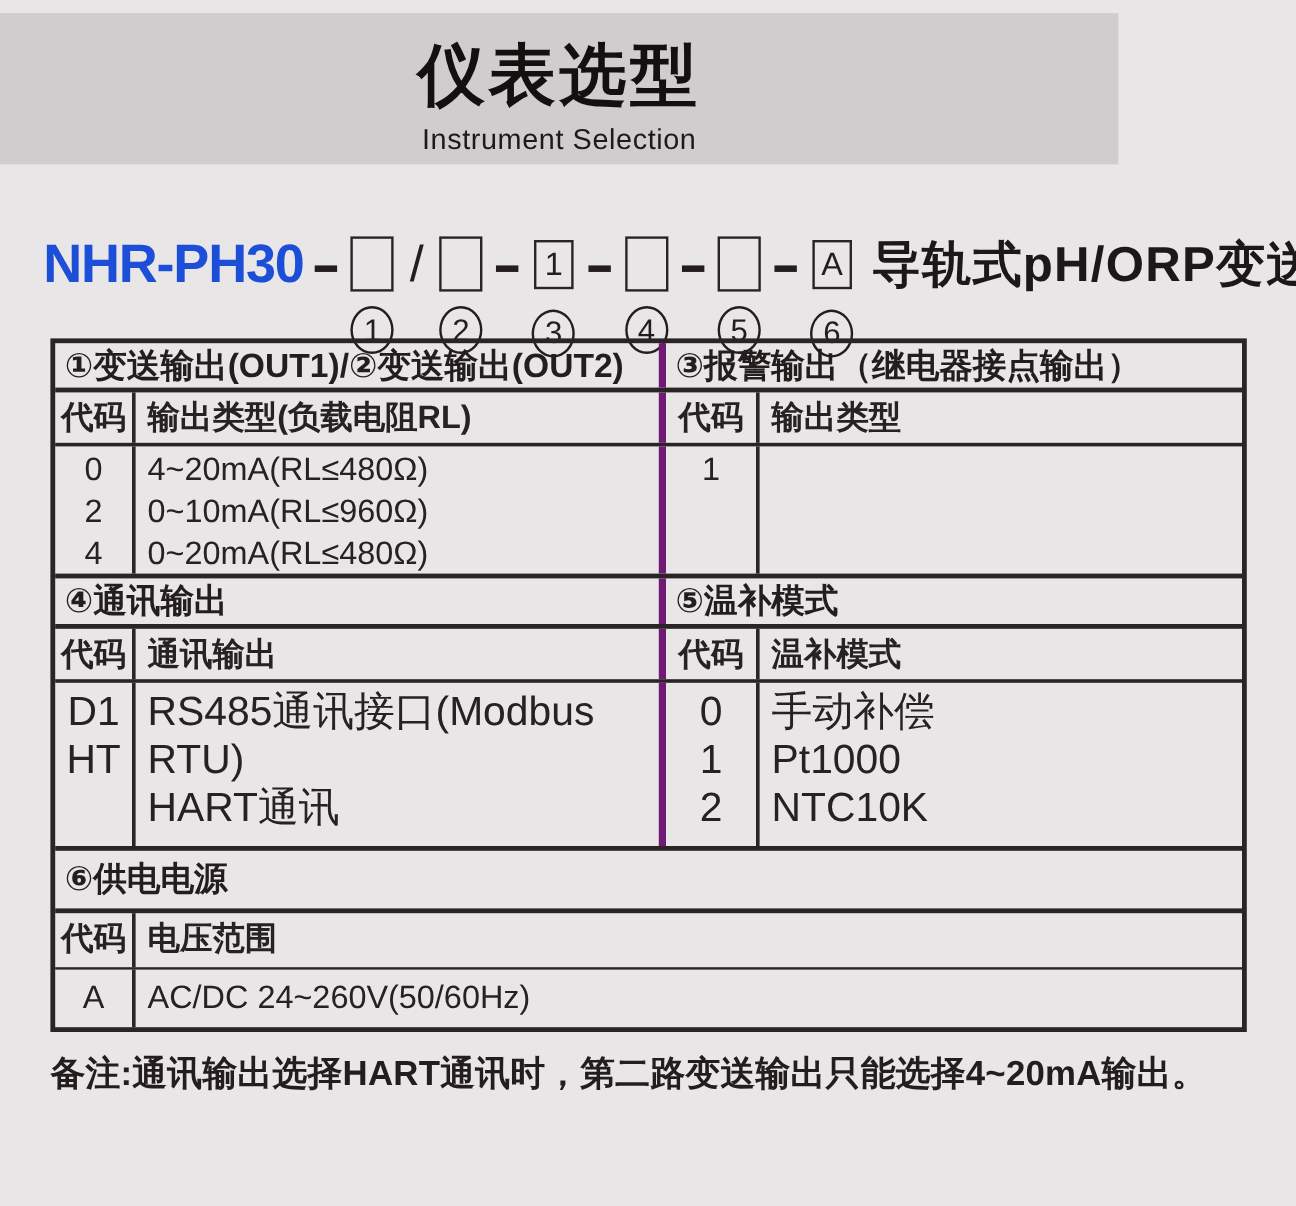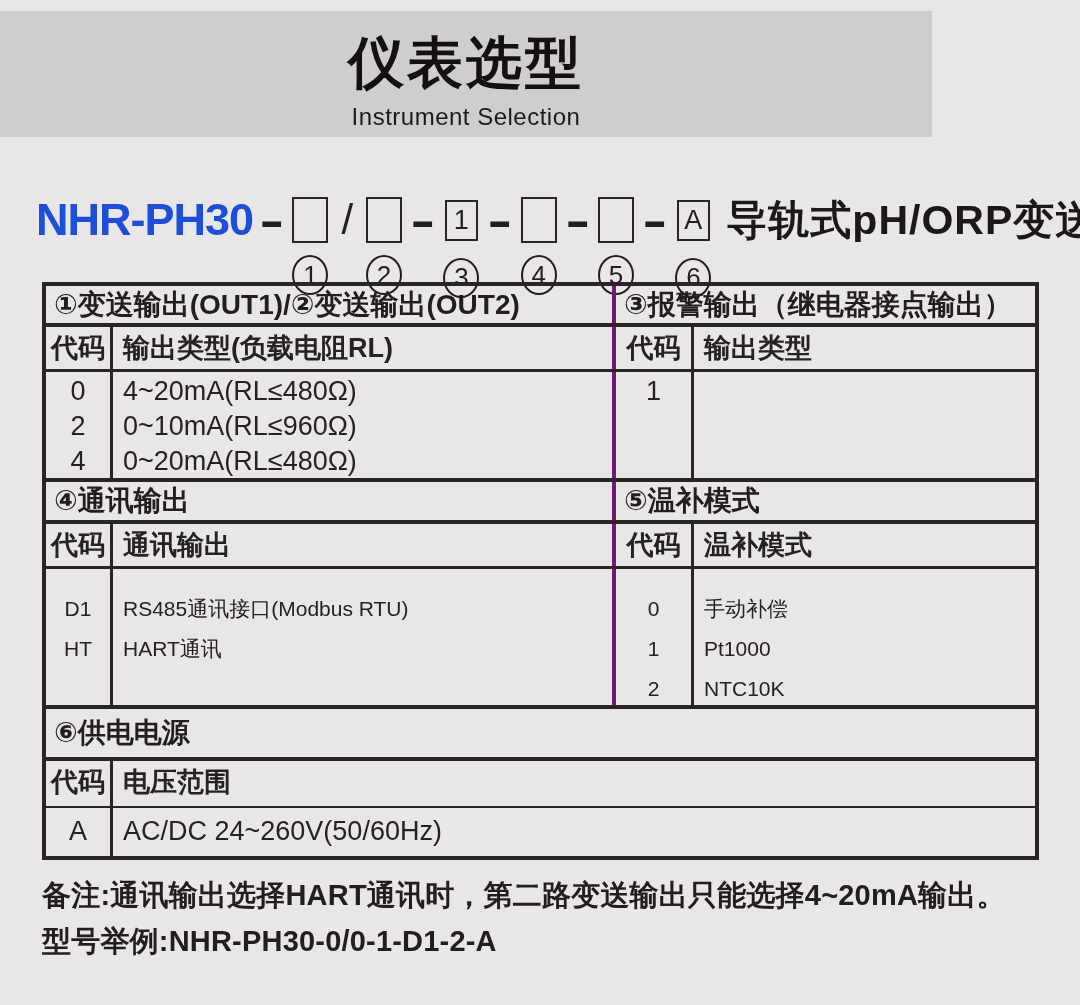--- a/index.html
+++ b/index.html
@@ -58,36 +58,36 @@
   .r1 { height:41px; border-bottom:4px solid #2b2425; }
   .r2 { height:45px; border-bottom:3px solid #2b2425; }
   .r3 { height:110px; border-bottom:4px solid #2b2425; }
   .r4 { height:42px; border-bottom:4px solid #2b2425; }
   .r5 { height:45px; border-bottom:3px solid #2b2425; }
   .r6 { height:140px; border-bottom:4px solid #2b2425; }
   .r7 { height:52px; border-bottom:4px solid #2b2425;justify-content:flex-end; }
   .r8 { height:47px; border-bottom:2px solid #2b2425; }
   .r9 { height:48px; }
 
-  .half-l { width:570px; border-right:4px solid #701a75; display:flex; }
+  .half-l { width:509px; border-right:6px solid #701a75; display:flex; }
   .half-r { flex:1; display:flex; }
 
   .sec-title {
     font-size:28px; font-weight:700; padding-left:8px; color:#231d1e;
     display:flex; align-items:center; width:100%;
   }
   .code-col { width:67px; border-right:3px solid #2b2425; text-align:center; }
   .code-col.wide { width:78px; }
   .desc-col { flex:1; padding-left:10px; }
 
   .colhead .code-col, .colhead .desc-col {
     font-size:27px; font-weight:700; line-height:42px; color:#262122;
   }
   .data3 .code-col, .data3 .desc-col { font-size:27px; line-height:35px; padding-top:2px; }
-  .data6 .code-col, .data6 .desc-col { font-size:21px; line-height:40px; padding-top:20px; }
+  .data6 .code-col, .data6 .desc-col { font-size:34px; line-height:40px; padding-top:4px; }
   .data9 .code-col, .data9 .desc-col { font-size:27px; line-height:46px; }
 
   
   .notes {
     position:absolute; left:42px; top:872px; width:1010px;
     font-size:29px; font-weight:700; line-height:46px; color:#231d1e;
     letter-spacing:0.2px;
   }
 </style>
 </head>
@@ -238,14 +238,13 @@
 
   <div class="trow r9 data9">
     <div class="code-col">A</div>
     <div class="desc-col">AC/DC 24~260V(50/60Hz)</div>
   </div>
 
 </div>
 
 <div class="notes">
   <div>备注:通讯输出选择HART通讯时，第二路变送输出只能选择4~20mA输出。</div>
-  <div>型号举例:NHR-PH30-0/0-1-D1-2-A</div>
 </div>
 
 </body></html>

